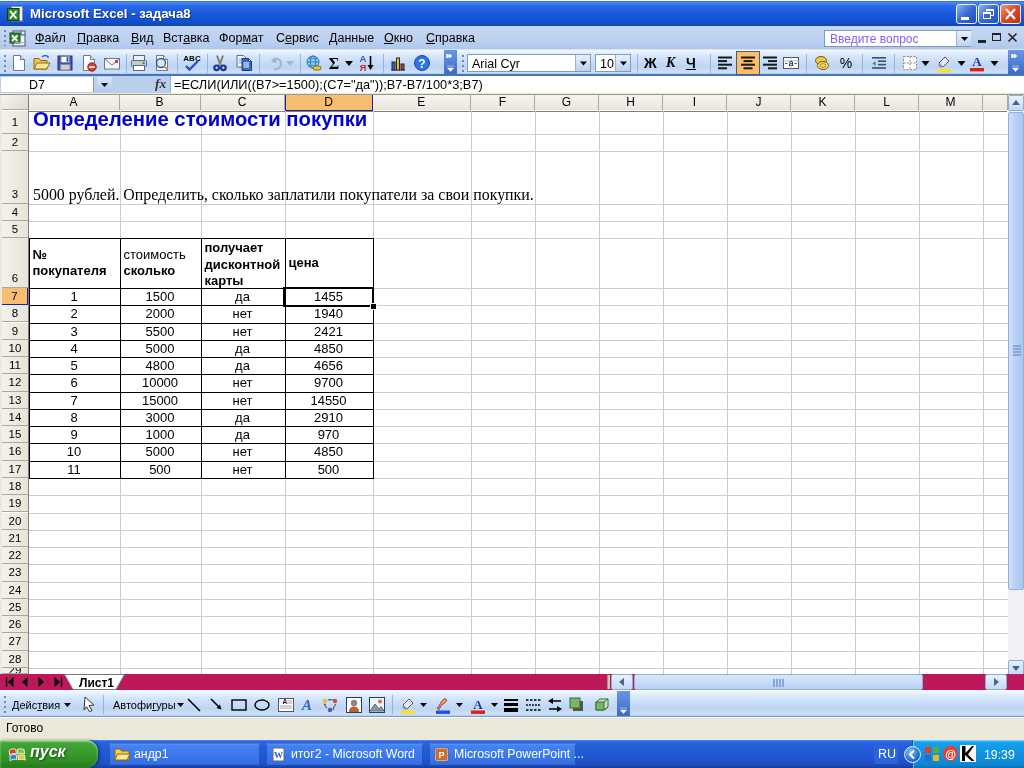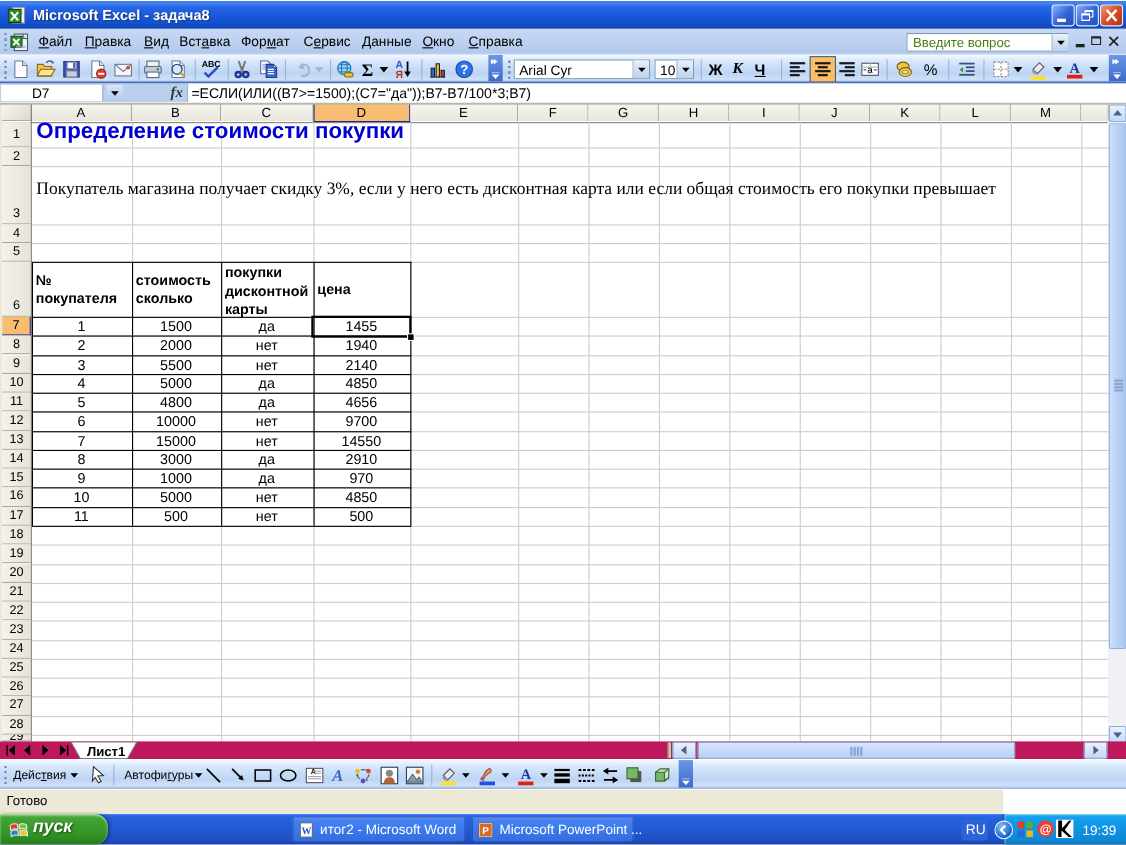--- a/index.html
+++ b/index.html
@@ -51,21 +51,21 @@
 <span class="menuitem" style="left:35px"><u>Ф</u>айл</span>
       <span class="menuitem" style="left:77px"><u>П</u>равка</span>
       <span class="menuitem" style="left:131px"><u>В</u>ид</span>
       <span class="menuitem" style="left:163px">Вст<u>а</u>вка</span>
       <span class="menuitem" style="left:219px">Фор<u>м</u>ат</span>
       <span class="menuitem" style="left:276px">С<u>е</u>рвис</span>
       <span class="menuitem" style="left:329px"><u>Д</u>анные</span>
       <span class="menuitem" style="left:384px"><u>О</u>кно</span>
       <span class="menuitem" style="left:426px"><u>С</u>правка</span>
  <div class="abs" style="left:824px;top:4px;width:147px;height:17px;background:#fff;border:1px solid #7f9db9">
-   <span class="abs" style="left:5px;top:1px;font-size:12px;color:#4d7c0f">Введите вопрос</span>
+   <span class="abs" style="left:5px;top:1px;font-size:12px;color:#8b5cf6">Введите вопрос</span>
    <div class="abs" style="left:131px;top:0;width:15px;height:15px;background:linear-gradient(180deg,#e8f0fb,#c0d4ef);border-left:1px solid #9ab5d5">
      <svg width="15" height="15" viewBox="0 0 15 15">
             <path d="M4 6l3.5 4L11 6z" fill="#000"></path>
           </svg>
    </div>
  </div>
  <div class="abs" style="left:978px;top:14px;width:8px;height:2.5px;background:#222"></div>
  <div class="abs" style="left:992px;top:7px;width:9px;height:8px;border:1px solid #222;border-top-width:2px"></div>
  <svg class="abs" style="left:1007px;top:6px" width="11" height="11" viewBox="0 0 11 11">
         <path d="M1.5 1.5l8 8M9.5 1.5l-8 8" stroke="#222" stroke-width="1.6"></path>
@@ -369,59 +369,59 @@
     <div class="hline" style="left:29px;top:529.8px;width:978.5px"></div>
     <div class="hline" style="left:29px;top:547px;width:978.5px"></div>
     <div class="hline" style="left:29px;top:564.3px;width:978.5px"></div>
     <div class="hline" style="left:29px;top:581.6px;width:978.5px"></div>
     <div class="hline" style="left:29px;top:598.9px;width:978.5px"></div>
     <div class="hline" style="left:29px;top:616.1px;width:978.5px"></div>
     <div class="hline" style="left:29px;top:633.4px;width:978.5px"></div>
     <div class="hline" style="left:29px;top:650.7px;width:978.5px"></div>
     <div class="hline" style="left:29px;top:667.9px;width:978.5px"></div>
     <span class="abs" style="left:33px;top:108.3px;font-size:20.3px;font-weight:bold;color:#0000d4">Определение стоимости покупки</span>
-    <span class="abs" id="r3a" style="left:33px;top:162.5px;font-size:15.9px;font-family:Liberation Serif,serif;white-space:pre">Покупатель магазина получает скидку 3%, если у него есть дисконтная карта или если общая стоимость его покупки превышает</span>
+    <span class="abs" id="r3b" style="left:33px;top:185.5px;font-size:15.9px;font-family:Liberation Serif,serif;white-space:pre">5000 рублей. Определить, сколько заплатили покупатели за свои покупки.</span>
     <div class="abs" style="left:28.5px;top:238.3px;width:1px;height:239.7px;background:#000"></div>
     <div class="abs" style="left:119.5px;top:238.3px;width:1px;height:239.7px;background:#000"></div>
     <div class="abs" style="left:200.5px;top:238.3px;width:1px;height:239.7px;background:#000"></div>
     <div class="abs" style="left:284.5px;top:238.3px;width:1px;height:239.7px;background:#000"></div>
     <div class="abs" style="left:372.5px;top:238.3px;width:1px;height:239.7px;background:#000"></div>
     <div class="abs" style="left:28.5px;top:238.3px;width:345px;height:1px;background:#000"></div>
     <div class="abs" style="left:28.5px;top:288px;width:345px;height:1px;background:#000"></div>
     <div class="abs" style="left:28.5px;top:305.3px;width:345px;height:1px;background:#000"></div>
     <div class="abs" style="left:28.5px;top:322.5px;width:345px;height:1px;background:#000"></div>
     <div class="abs" style="left:28.5px;top:339.8px;width:345px;height:1px;background:#000"></div>
     <div class="abs" style="left:28.5px;top:357.1px;width:345px;height:1px;background:#000"></div>
     <div class="abs" style="left:28.5px;top:374.3px;width:345px;height:1px;background:#000"></div>
     <div class="abs" style="left:28.5px;top:391.6px;width:345px;height:1px;background:#000"></div>
     <div class="abs" style="left:28.5px;top:408.9px;width:345px;height:1px;background:#000"></div>
     <div class="abs" style="left:28.5px;top:426.2px;width:345px;height:1px;background:#000"></div>
     <div class="abs" style="left:28.5px;top:443.4px;width:345px;height:1px;background:#000"></div>
     <div class="abs" style="left:28.5px;top:460.7px;width:345px;height:1px;background:#000"></div>
     <div class="abs" style="left:28.5px;top:478px;width:345px;height:1px;background:#000"></div>
     <span class="abs" style="left:32.5px;top:246.5px;font-size:13px;font-weight:bold;white-space:pre">№</span>
     <span class="abs" style="left:32.5px;top:263px;font-size:13px;font-weight:bold;white-space:pre">покупателя</span>
-    <span class="abs" style="left:123.5px;top:246.5px;font-size:13px;font-weight:bold;white-space:pre">стоимость</span>
+    <span class="abs" style="left:123.5px;top:246.5px;font-size:13px;font-weight:normal;white-space:pre">стоимость</span>
     <span class="abs" style="left:123.5px;top:263px;font-size:13px;font-weight:bold;white-space:pre">сколько</span>
-    <span class="abs" style="left:204.5px;top:240.2px;font-size:13px;font-weight:bold;white-space:pre">покупки</span>
+    <span class="abs" style="left:204.5px;top:240.2px;font-size:13px;font-weight:bold;white-space:pre">получает</span>
     <span class="abs" style="left:204.5px;top:256.7px;font-size:13px;font-weight:bold;white-space:pre">дисконтной</span>
     <span class="abs" style="left:204.5px;top:273.2px;font-size:13px;font-weight:bold;white-space:pre">карты</span>
     <span class="abs" style="left:288.5px;top:254.7px;font-size:13px;font-weight:bold;white-space:pre">цена</span>
     <div class="cellc" style="left:28.5px;top:289px;width:91px;height:16.3px;line-height:15.3px">1</div>
     <div class="cellc" style="left:119.5px;top:289px;width:81px;height:16.3px;line-height:15.3px">1500</div>
     <div class="cellc" style="left:200.5px;top:289px;width:84px;height:16.3px;line-height:15.3px">да</div>
     <div class="cellc" style="left:284.5px;top:289px;width:88px;height:16.3px;line-height:15.3px">1455</div>
     <div class="cellc" style="left:28.5px;top:306.3px;width:91px;height:16.2px;line-height:15.2px">2</div>
     <div class="cellc" style="left:119.5px;top:306.3px;width:81px;height:16.2px;line-height:15.2px">2000</div>
     <div class="cellc" style="left:200.5px;top:306.3px;width:84px;height:16.2px;line-height:15.2px">нет</div>
     <div class="cellc" style="left:284.5px;top:306.3px;width:88px;height:16.2px;line-height:15.2px">1940</div>
     <div class="cellc" style="left:28.5px;top:323.5px;width:91px;height:16.3px;line-height:15.3px">3</div>
     <div class="cellc" style="left:119.5px;top:323.5px;width:81px;height:16.3px;line-height:15.3px">5500</div>
     <div class="cellc" style="left:200.5px;top:323.5px;width:84px;height:16.3px;line-height:15.3px">нет</div>
-    <div class="cellc" style="left:284.5px;top:323.5px;width:88px;height:16.3px;line-height:15.3px">2140</div>
+    <div class="cellc" style="left:284.5px;top:323.5px;width:88px;height:16.3px;line-height:15.3px">2421</div>
     <div class="cellc" style="left:28.5px;top:340.8px;width:91px;height:16.3px;line-height:15.3px">4</div>
     <div class="cellc" style="left:119.5px;top:340.8px;width:81px;height:16.3px;line-height:15.3px">5000</div>
     <div class="cellc" style="left:200.5px;top:340.8px;width:84px;height:16.3px;line-height:15.3px">да</div>
     <div class="cellc" style="left:284.5px;top:340.8px;width:88px;height:16.3px;line-height:15.3px">4850</div>
     <div class="cellc" style="left:28.5px;top:358.1px;width:91px;height:16.2px;line-height:15.2px">5</div>
     <div class="cellc" style="left:119.5px;top:358.1px;width:81px;height:16.2px;line-height:15.2px">4800</div>
     <div class="cellc" style="left:200.5px;top:358.1px;width:84px;height:16.2px;line-height:15.2px">да</div>
     <div class="cellc" style="left:284.5px;top:358.1px;width:88px;height:16.2px;line-height:15.2px">4656</div>
     <div class="cellc" style="left:28.5px;top:375.3px;width:91px;height:16.3px;line-height:15.3px">6</div>
     <div class="cellc" style="left:119.5px;top:375.3px;width:81px;height:16.3px;line-height:15.3px">10000</div>
@@ -588,36 +588,43 @@
         <path d="M4 7h8v8H4z" fill="#7ab56a" stroke="#3a6a30"></path>
         <path d="M12 7l4-3M12 15l4-3" stroke="#3a6a30"></path>
       </svg>
  <div class="abs" style="left:617px;top:0;width:13px;height:25px;background:linear-gradient(180deg,#6a95e8 0%,#3c6cc8 100%)">
    <svg width="13" height="25" viewBox="0 0 13 25">
           <path d="M3 17h7M3.5 19l3 3.5 3-3.5z" fill="#fff" stroke="#fff" stroke-width=".5"></path>
         </svg>
  </div>
 </div>
 
-<div class="abs" style="left:0;top:718px;width:912px;height:22px;background:#ece9d8">
+<div class="abs" style="left:0;top:718px;width:1024px;height:22px;background:#ece9d8">
  <span class="abs" style="left:6px;top:3px;font-size:12px;color:#000">Готово</span>
 </div>
 
 <div class="abs" style="left:0;top:740px;width:1024px;height:28px;background:linear-gradient(180deg,#4c8df8 0%,#2b67e8 5%,#2560dd 14%,#2258d2 55%,#1e4fc4 85%,#1a45ad 96%,#15398f 100%)">
  <div class="abs" style="left:0;top:0;width:98px;height:28px;border-radius:0 12px 12px 0;background:linear-gradient(180deg,#71c163 0%,#44a338 12%,#389b2c 45%,#2f8f24 75%,#247a1b 100%);box-shadow:inset 0 1px 2px #b8e8a8,2px 0 3px rgba(0,0,0,.35)">
    <svg class="abs" style="left:7px;top:4px" width="21" height="21" viewBox="0 0 21 21">
      <g transform="rotate(-4 10 10)">
      <path d="M2.5 5.8C4.5 4.2 7 4.4 9.2 5.3l.1 4.6C7 9 4.7 8.9 2.6 10.4z" fill="#e23a2a" stroke="#fff" stroke-width=".8"></path>
      <path d="M10.6 5.6c2.2-.9 4.6-.7 6.8.6l.1 4.4c-2.2-1.3-4.6-1.4-6.8-.6z" fill="#7ac142" stroke="#fff" stroke-width=".8"></path>
      <path d="M2.7 11.6c2.1-1.5 4.4-1.6 6.6-.7l.1 4.6c-2.2-.9-4.5-.8-6.6.8z" fill="#3a78d8" stroke="#fff" stroke-width=".8"></path>
      <path d="M10.8 11.5c2.2-.8 4.6-.7 6.8.6l.1 4.5c-2.2-1.3-4.7-1.4-6.8-.6z" fill="#f8c022" stroke="#fff" stroke-width=".8"></path>
      </g>
    </svg>
    <span class="abs" style="left:30px;top:3px;font-size:16px;font-weight:bold;font-style:italic;color:#fff;text-shadow:1px 1px 2px #1a4a10">пуск</span>
  </div>
+<div class="abs" style="left:109px;top:2.5px;width:151px;height:23px;border-radius:2.5px;background:linear-gradient(180deg,#5b95f8 0%,#4483f4 10%,#3b78ec 50%,#356fe2 88%,#2c61d0 100%);box-shadow:inset 0 1px 1px rgba(255,255,255,.45);outline:1px solid rgba(20,50,140,.55);outline-offset:-1px">
+        <svg class="abs" style="left:5px;top:4px" width="16" height="14" viewBox="0 0 16 14">
+          <path d="M1 13V2h5l1.5 2H15v9z" fill="#f7cd4e" stroke="#8a6914"></path>
+          <path d="M1 13l2.5-6H16l-3 6z" fill="#ffe697" stroke="#8a6914"></path>
+        </svg>
+        <span class="abs" style="left:25px;top:4px;font-size:12.3px;color:#fff;white-space:pre">андр1</span>
+      </div>
       <div class="abs" style="left:266px;top:2.5px;width:157px;height:23px;border-radius:2.5px;background:linear-gradient(180deg,#5b95f8 0%,#4483f4 10%,#3b78ec 50%,#356fe2 88%,#2c61d0 100%);box-shadow:inset 0 1px 1px rgba(255,255,255,.45);outline:1px solid rgba(20,50,140,.55);outline-offset:-1px">
         <svg class="abs" style="left:5px;top:4px" width="15" height="15" viewBox="0 0 15 15">
           <rect x="2" y="1" width="11" height="13" fill="#fff" stroke="#667"></rect>
           <text x="7.5" y="11" font-size="9" font-weight="bold" text-anchor="middle" fill="#2a5adb" font-family="Liberation Serif">W</text>
         </svg>
         <span class="abs" style="left:25px;top:4px;font-size:12.3px;color:#fff;white-space:pre">итог2 - Microsoft Word</span>
       </div>
       <div class="abs" style="left:429px;top:2.5px;width:147px;height:23px;border-radius:2.5px;background:linear-gradient(180deg,#5b95f8 0%,#4483f4 10%,#3b78ec 50%,#356fe2 88%,#2c61d0 100%);box-shadow:inset 0 1px 1px rgba(255,255,255,.45);outline:1px solid rgba(20,50,140,.55);outline-offset:-1px">
         <svg class="abs" style="left:5px;top:4px" width="15" height="15" viewBox="0 0 15 15">
           <rect x="1" y="1" width="13" height="13" fill="#fff" stroke="#667"></rect>

